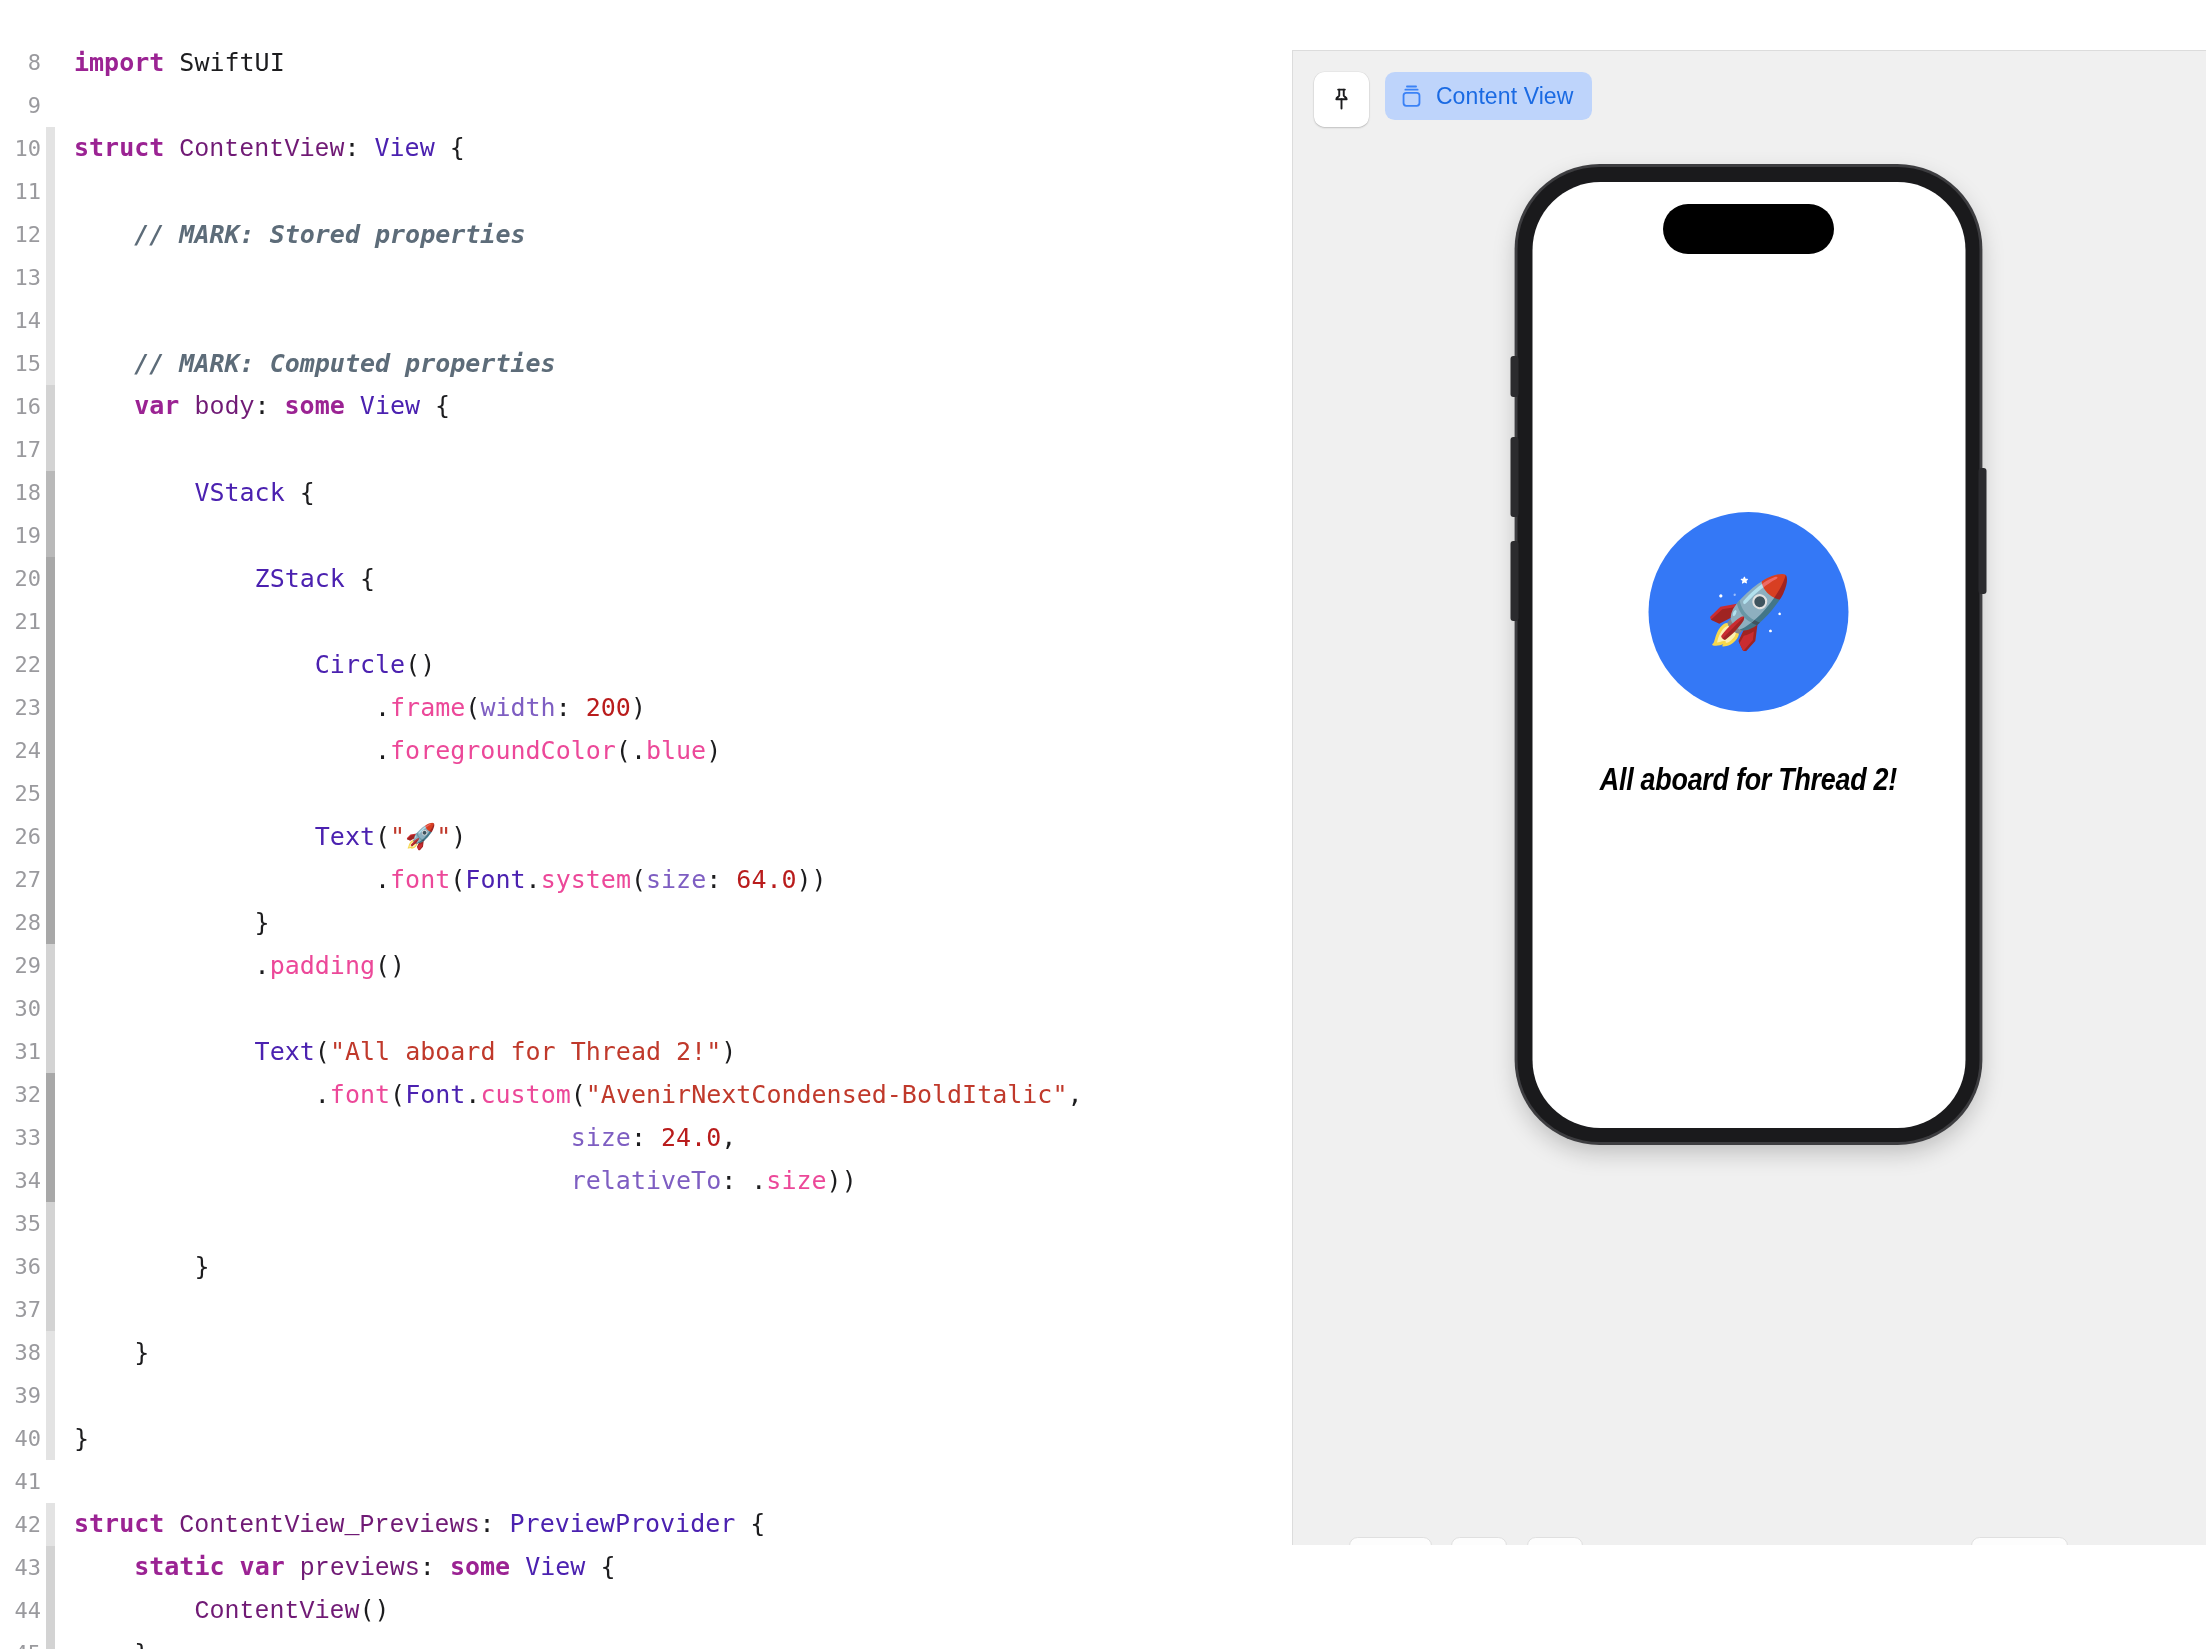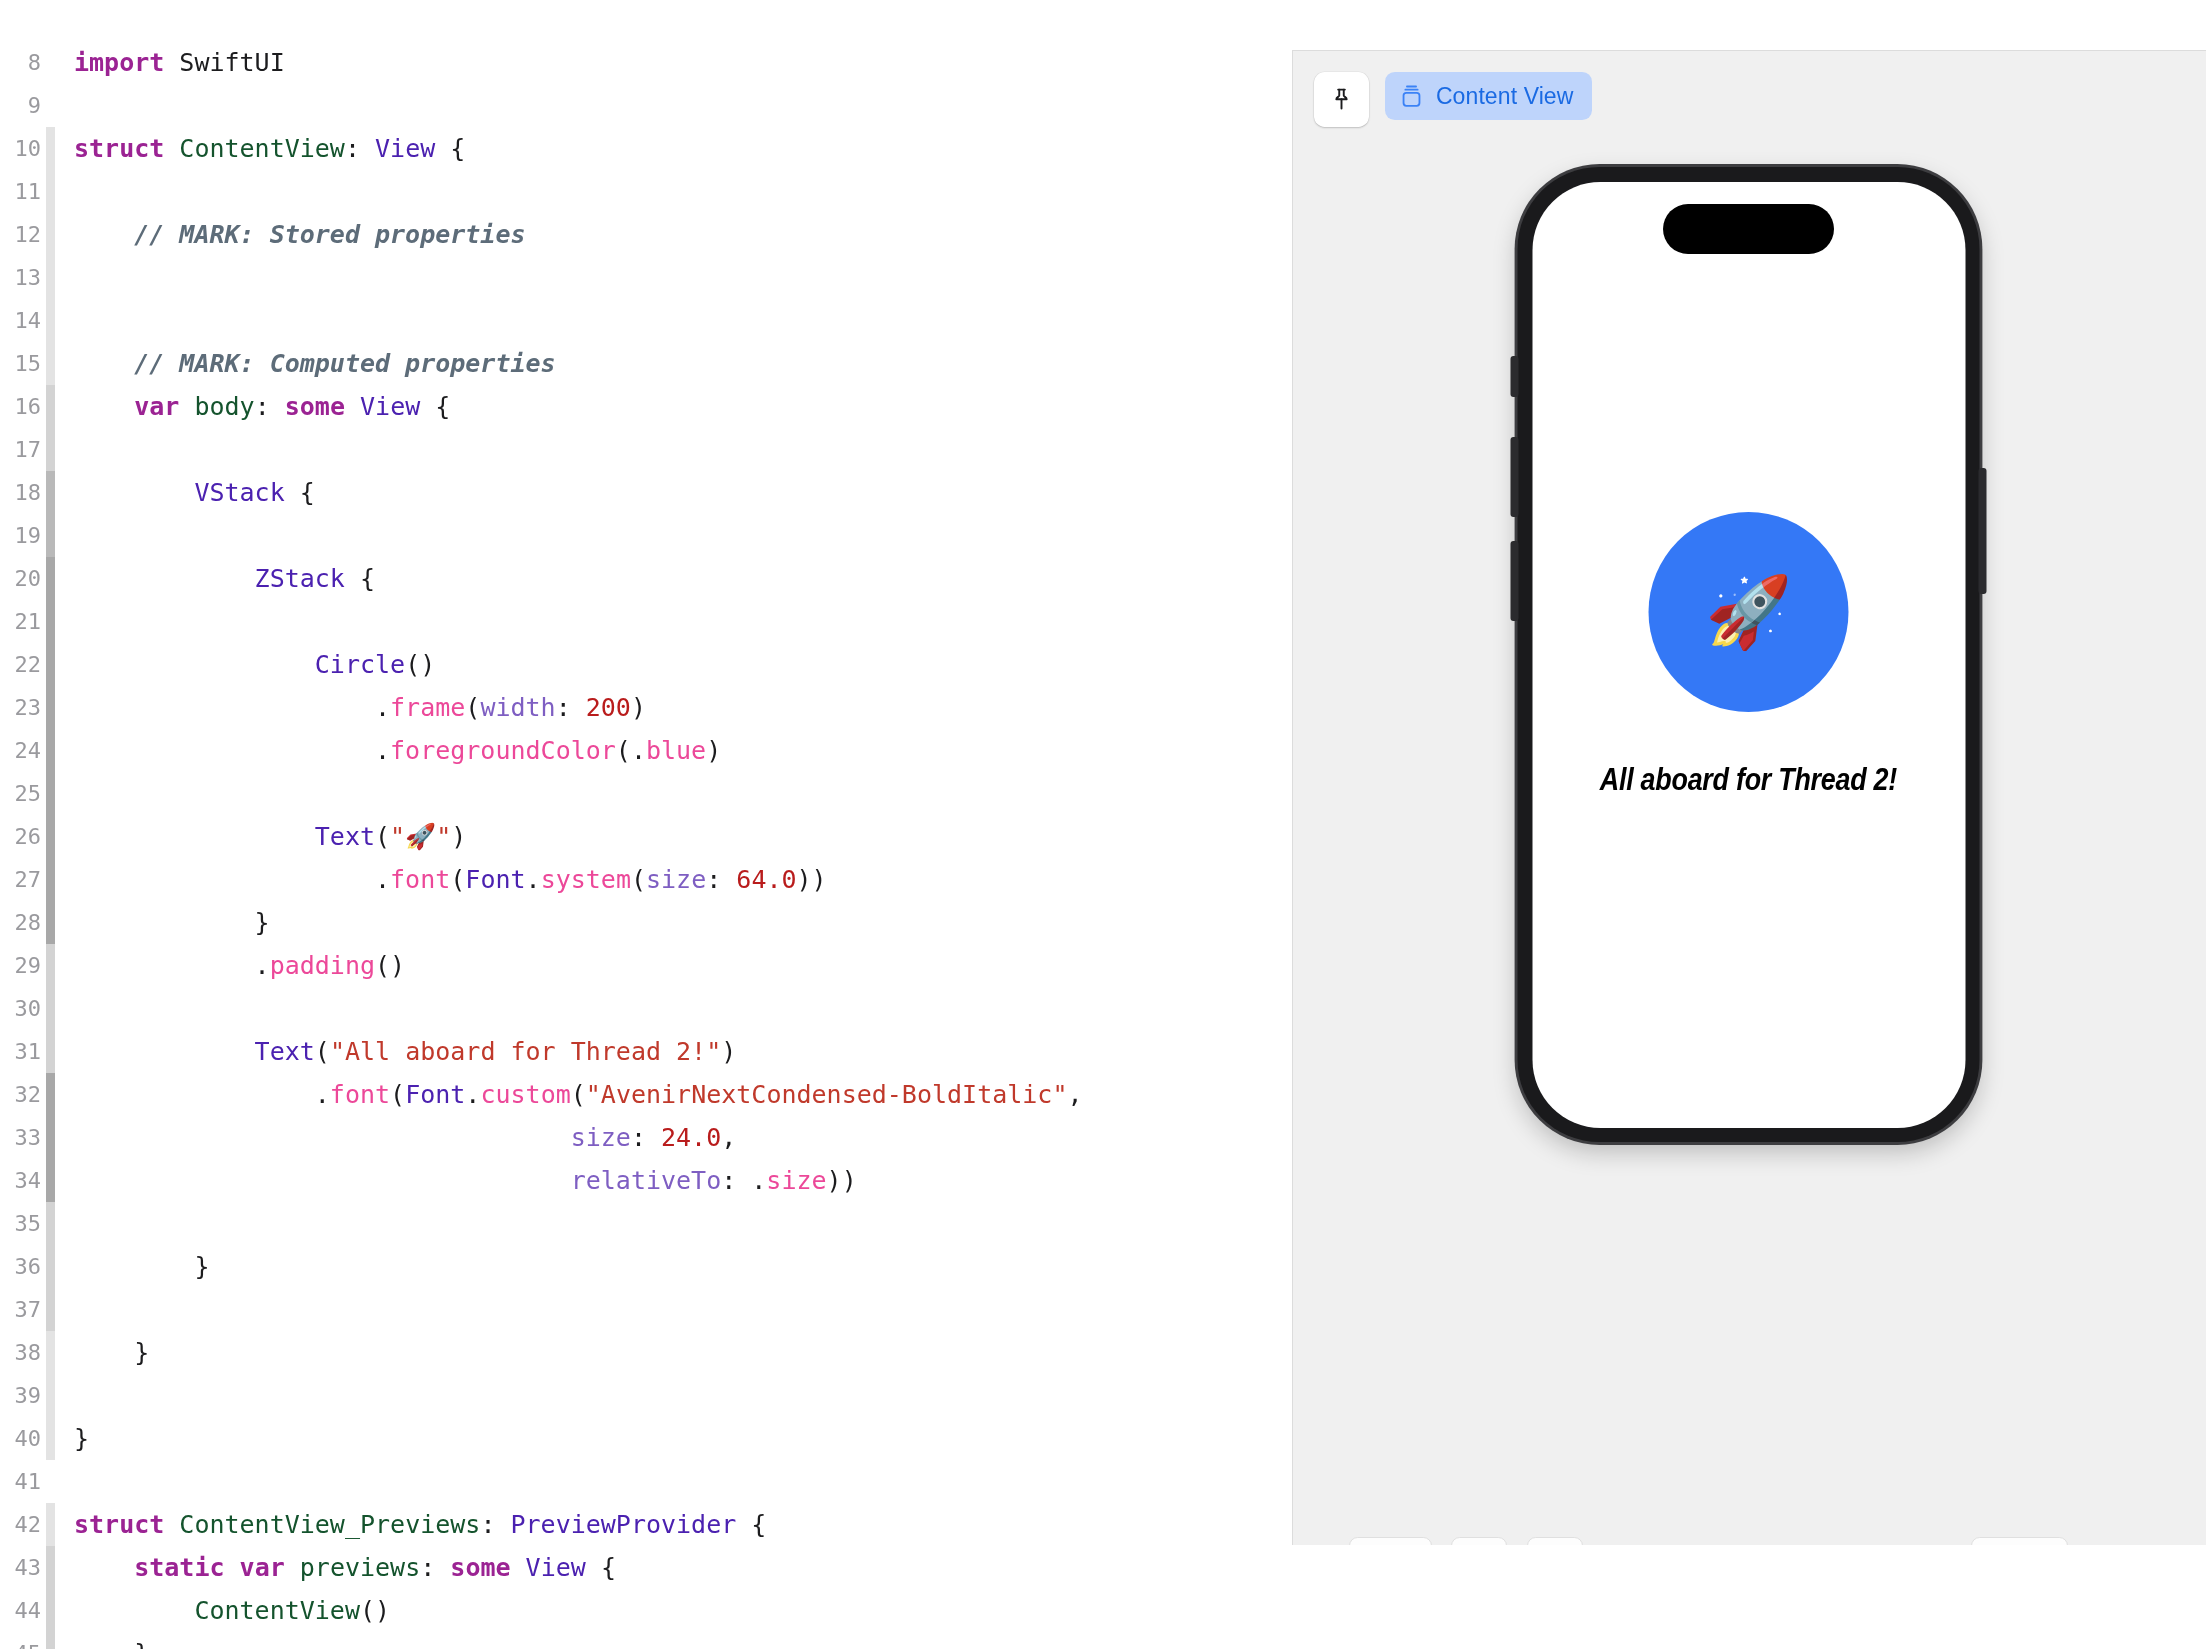--- a/index.html
+++ b/index.html
@@ -50,21 +50,21 @@
   .g0 i { background:transparent; }
   .code {
     flex:1 1 auto;
     padding-left:13.6px;
     color:#1c1c1e;
     white-space:pre;
   }
   
   .kw   { color:#9b2393; font-weight:bold; }      
   .typ  { color:#4b21b0; }                         
-  .decl { color:#14532d; }                         
+  .decl { color:#701a75;font-family:Liberation Mono, monospace; }                         
   .mth  { color:#ec4899; }                         
   .prm  { color:#7e5ec2; }                         
   .num  { color:#b91c1c; }                         
   .str  { color:#c0392b; }                         
   .cmt  { color:#5d6c79; font-weight:bold;font-style:italic; }       
   .pun  { color:#1c1c1e; }
 
   
   .preview {
     position:relative;

